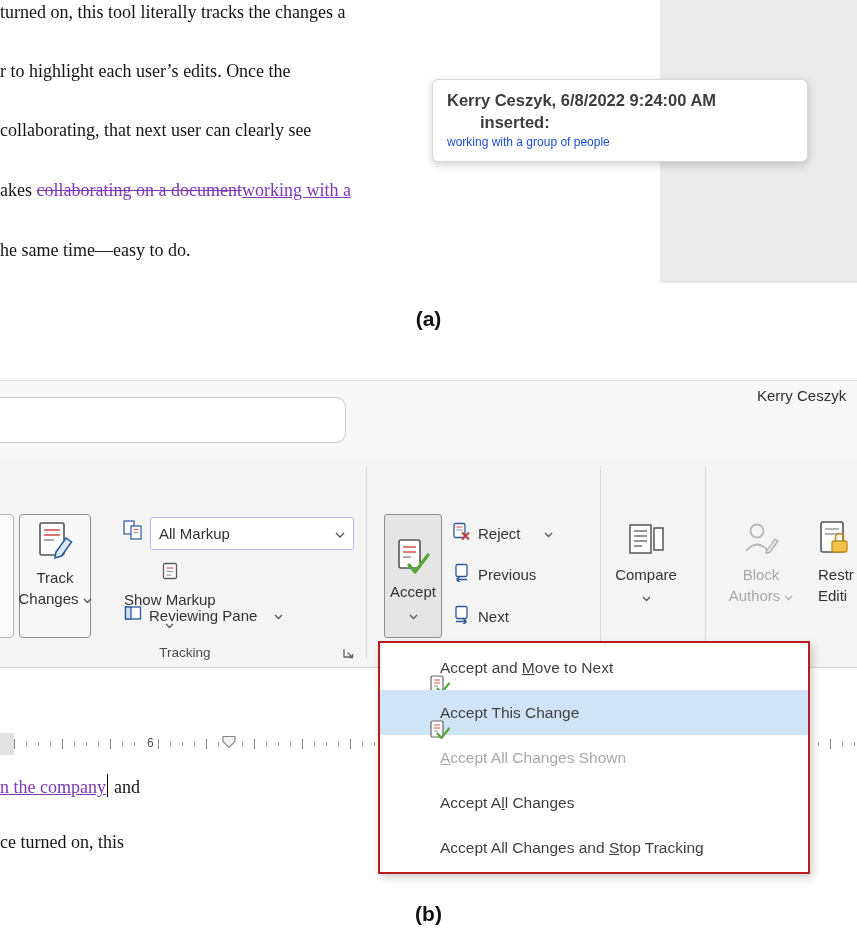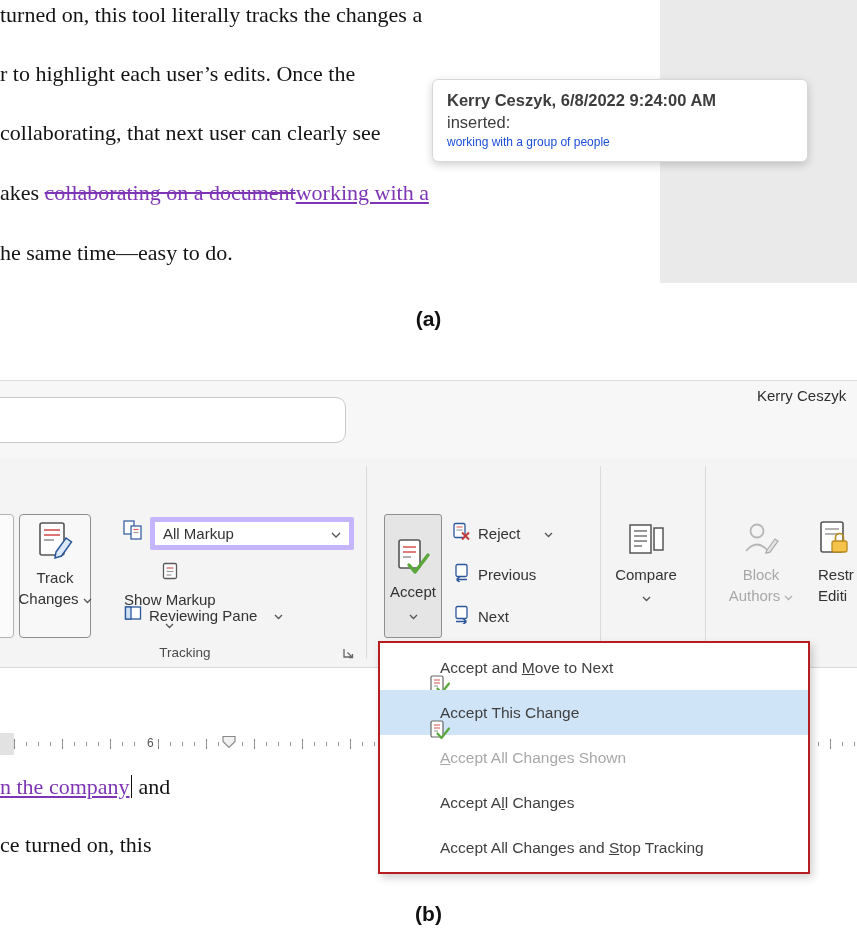--- a/index.html
+++ b/index.html
@@ -1,30 +1,30 @@
 <!DOCTYPE html>
 <html><head>
 <meta charset="utf-8">
 <style>
   html,body{margin:0;padding:0;background:#fff;}
   #stage{position:relative;width:857px;height:938px;overflow:hidden;background:#fff;
          font-family:"Liberation Sans",sans-serif;}
   .abs{position:absolute;}
-  .serif{font-family:"Liberation Serif",serif;font-size:22px;color:#141414;white-space:nowrap;}
+  .serif{font-family:"Liberation Serif",serif;font-size:18px;color:#141414;white-space:nowrap;}
 
   
   .gray-block{left:660px;top:0;width:197px;height:283px;background:#eaeaea;}
   .a-l1{left:0;top:2px;}  .a-l2{left:0;top:61px;} .a-l3{left:0;top:120px;}
   .a-l4{left:0;top:180px;} .a-l5{left:0;top:240px;}
   .del{color:#7d35b5;text-decoration:line-through;}
   .ins{color:#7d35b5;text-decoration:underline;}
   .tooltip{left:432px;top:79px;width:346px;background:#fff;border:1px solid #d8d8d8;
            border-radius:6px;box-shadow:0 3px 9px rgba(0,0,0,.18);padding:9px 14px 11px 14px;z-index:5;}
   .tt-title{font-size:16.5px;font-weight:bold;color:#3d3d3d;line-height:1.35;}
-  .tt-action{font-size:16.5px;font-weight:normal;color:#3d3d3d;line-height:1.35;}
+  .tt-action{font-size:16.5px;font-weight:bold;color:#3d3d3d;line-height:1.35;margin-left:33px;}
   .tt-text{font-size:12px;color:#1d4ed8;line-height:1.4;}
   .caption{left:0;width:857px;text-align:center;font-weight:bold;font-size:21px;color:#111;}
   .cap-a{top:307px;} .cap-b{top:902px;}
 
   
   .b-topline{left:0;top:380px;width:857px;height:1px;background:#dcdcdc;}
   .b-band{left:0;top:381px;width:857px;height:77px;background:#f7f7f7;}
   .b-ribbon-bg{left:0;top:458px;width:857px;height:210px;background:#f4f4f4;border-bottom:1px solid #d9d9d9;box-sizing:border-box;}
   .searchbox{left:-18px;top:397px;width:364px;height:46px;background:#fff;border:1px solid #c9c9c9;border-radius:10px;box-sizing:border-box;}
   .account{left:757px;top:387px;font-size:15px;color:#2f2f2f;white-space:nowrap;}
@@ -36,21 +36,21 @@
   .bigbtn .lbl{font-size:15px;color:#333;line-height:21px;white-space:nowrap;display:flex;align-items:center;gap:4px;}
   .btn-sliver{left:-10px;top:514px;width:24px;height:124px;background:#fbfbfb;border:1px solid #b3b3b3;border-radius:4px;box-sizing:border-box;}
   .btn-track{left:19px;width:72px;background:#f8f8f8;border:1px solid #8f8f8f;border-radius:4px;padding-top:6px;}
   .btn-accept{left:384px;width:58px;background:#e5e5e5;border:1px solid #8f8f8f;border-radius:3px;padding-top:24px;}
   .btn-compare{left:608px;width:76px;padding-top:8px;}
   .btn-block{left:724px;width:74px;padding-top:6px;}
   .btn-block .lbl{color:#a8a8a8;}
   .btn-restrict{left:814px;width:80px;padding-top:6px;align-items:flex-start;}
   .btn-restrict .lbl{padding-left:4px;}
 
-  .combo{left:150px;top:517px;width:204px;height:33px;background:#fff;border:5px solid #c4b5fd;border-radius:2px;
+  .combo{left:150px;top:517px;width:204px;height:33px;background:#fff;border:1px solid #c4b5fd;border-radius:2px;
          display:flex;align-items:center;box-sizing:border-box;padding:0 8px;}
   .combo .lbl{font-size:15px;color:#333;flex:1;}
   .rrow{display:flex;align-items:center;gap:7px;height:24px;}
   .rrow .lbl{font-size:15px;color:#333;white-space:nowrap;}
   .row-markupicon{left:122px;top:519px;}
   .row-show{left:124px;top:562px;flex-direction:column;}
   .row-pane{left:124px;top:603px;}
   .row-reject{left:452px;top:521px;}
   .row-prev{left:452px;top:562px;}
   .row-next{left:452px;top:604px;}

